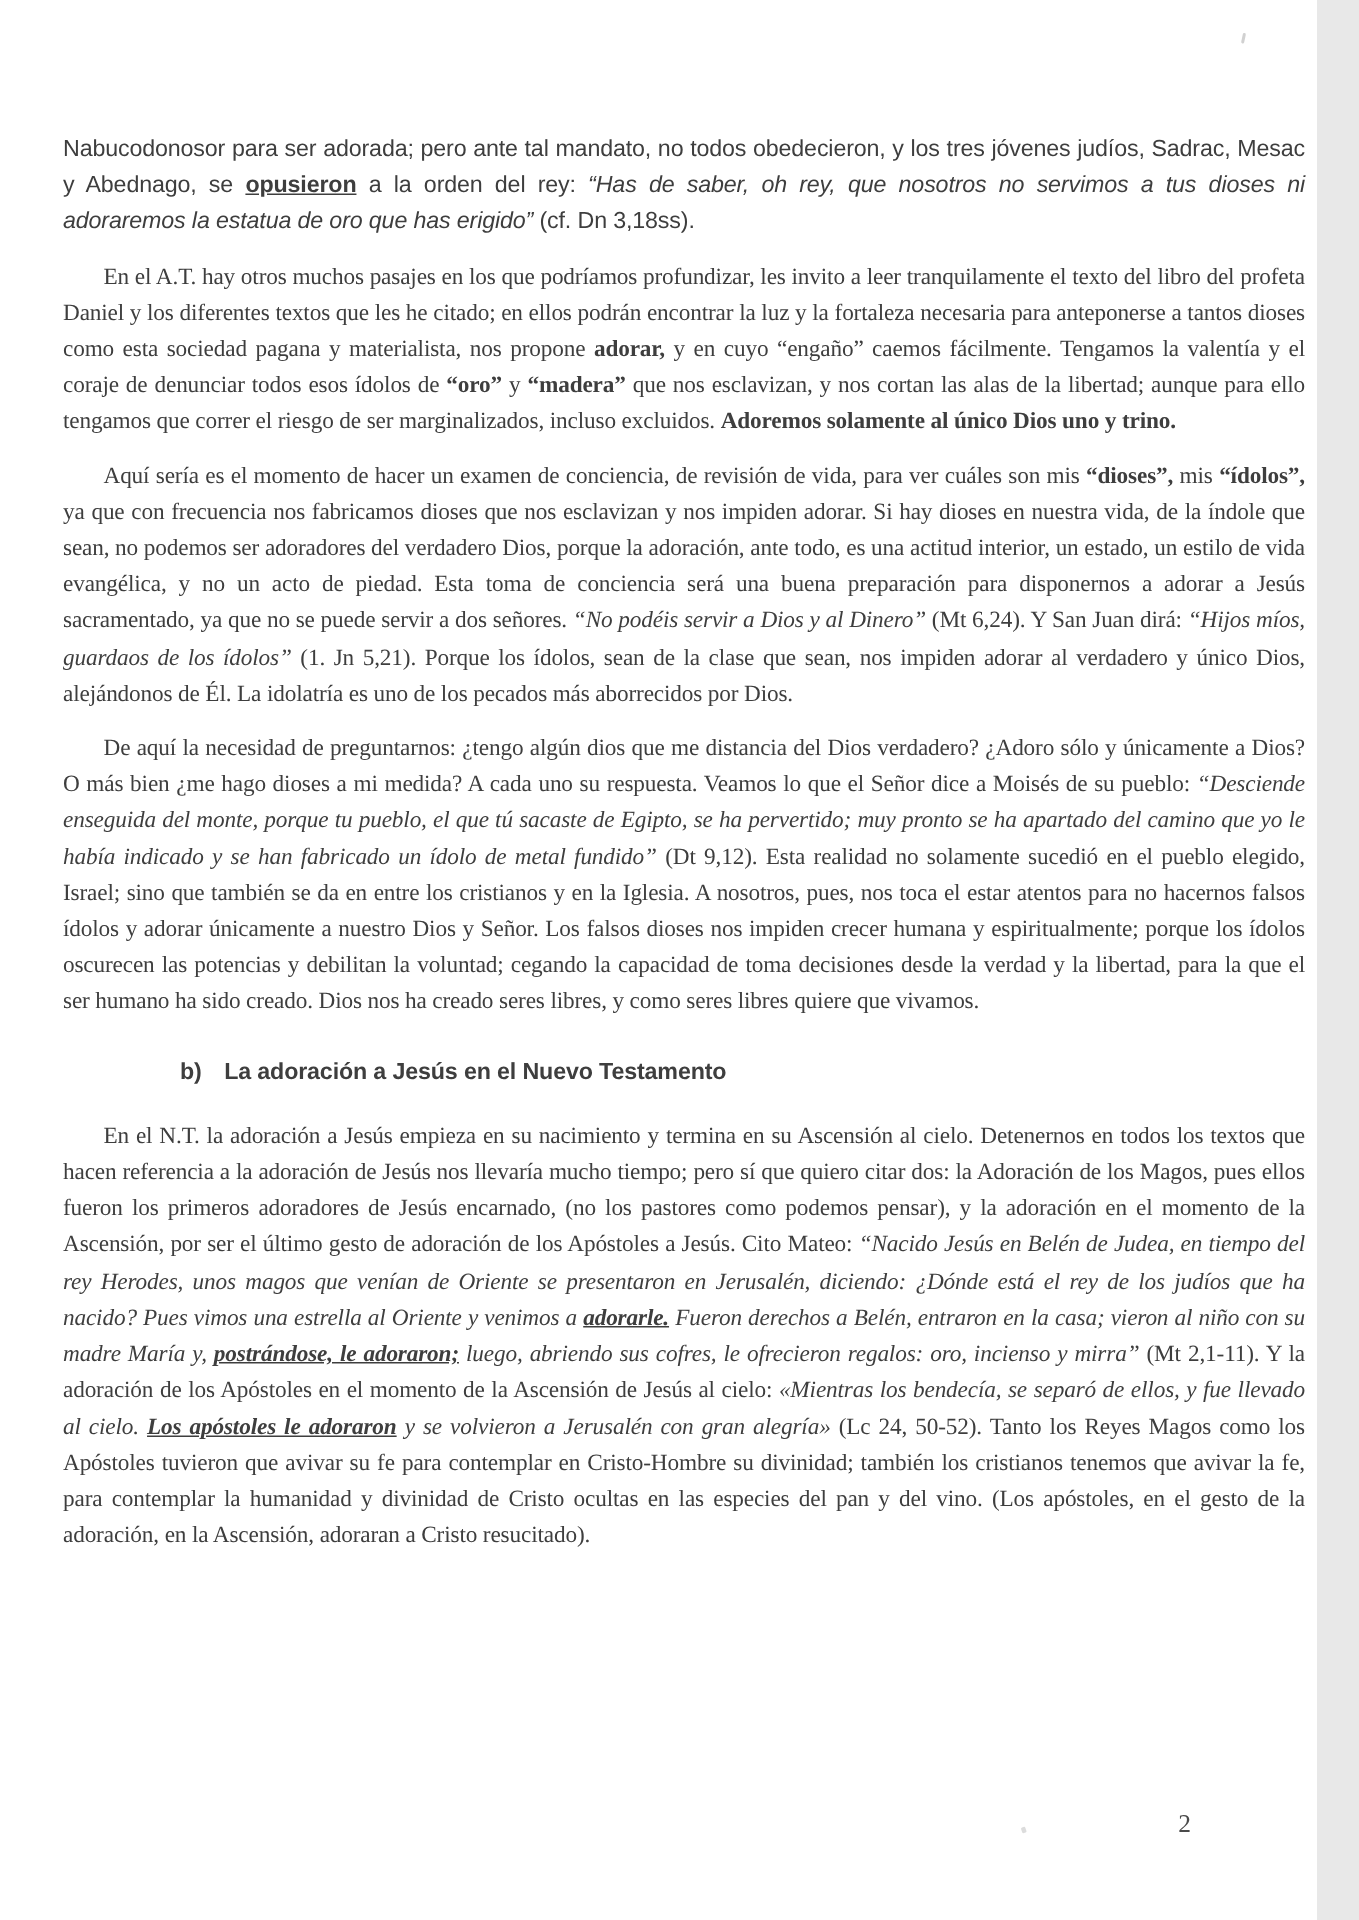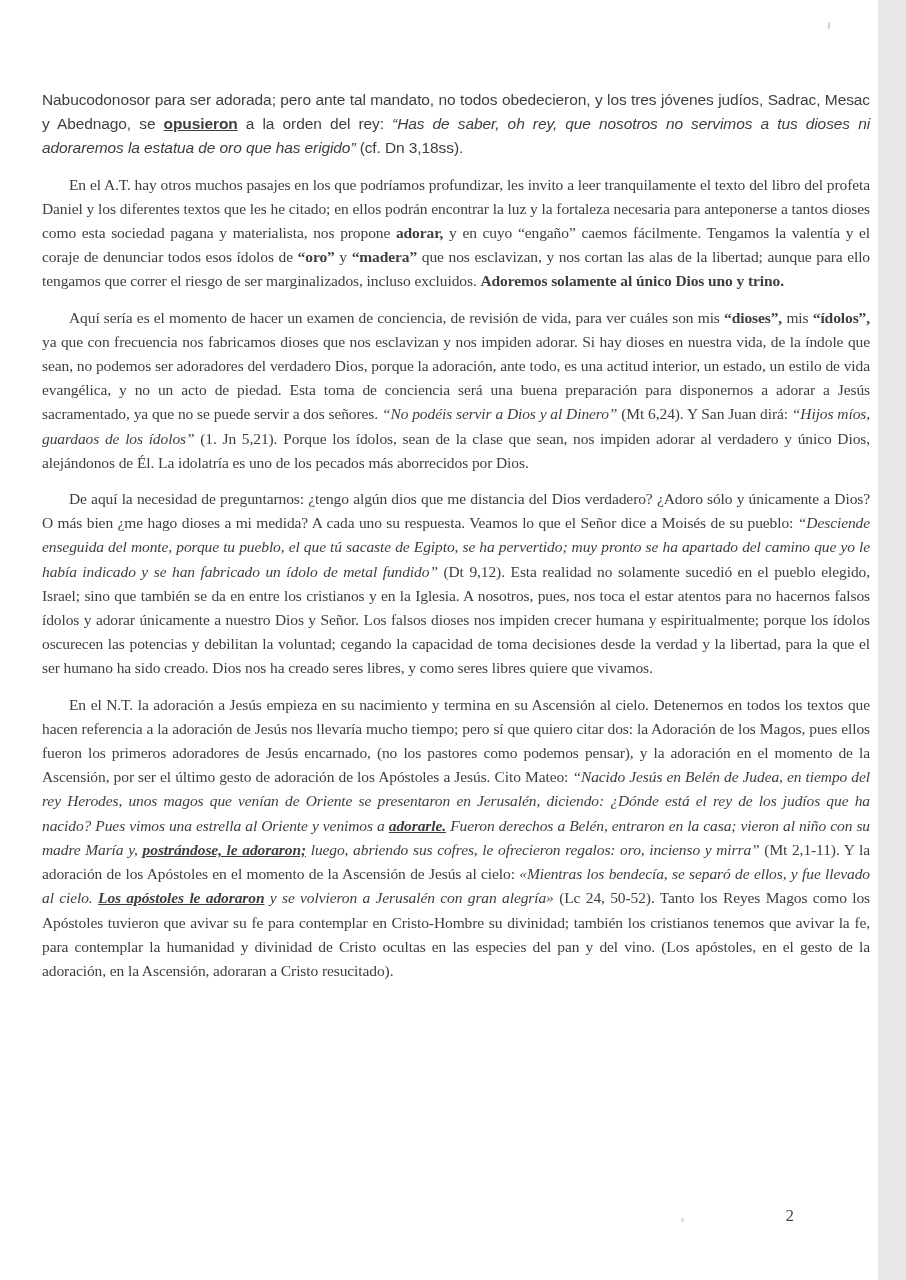--- a/index.html
+++ b/index.html
@@ -50,19 +50,20 @@
 </style>
 </head>
 <body>
 
 <div class="page">
   <div class="content">
       <p class="para"><span class="">Nabucodonosor para ser adorada; pero ante tal mandato, no todos obedecieron, y los tres jóvenes judíos, Sadrac, Mesac y Abednago, se </span><span class="b u">opusieron</span><span class=""> a la orden del rey: </span><span class="i">“Has de saber, oh rey, que nosotros no servimos a tus dioses ni adoraremos la estatua de oro que has erigido”</span><span class=""> (cf. Dn 3,18ss).</span></p>
       <p class="para indent"><span class="">En el A.T. hay otros muchos pasajes en los que podríamos profundizar, les invito a leer tranquilamente el texto del libro del profeta Daniel y los diferentes textos que les he citado; en ellos podrán encontrar la luz y la fortaleza necesaria para anteponerse a tantos dioses como esta sociedad pagana y materialista, nos propone </span><span class="b">adorar,</span><span class=""> y en cuyo “engaño” caemos fácilmente. Tengamos la valentía y el coraje de denunciar todos esos ídolos de </span><span class="b">“oro”</span><span class=""> y </span><span class="b">“madera”</span><span class=""> que nos esclavizan, y nos cortan las alas de la libertad; aunque para ello tengamos que correr el riesgo de ser marginalizados, incluso excluidos. </span><span class="b">Adoremos solamente al único Dios uno y trino.</span></p>
       <p class="para indent"><span class="">Aquí sería es el momento de hacer un examen de conciencia, de revisión de vida, para ver cuáles son mis </span><span class="b">“dioses”,</span><span class=""> mis </span><span class="b">“ídolos”,</span><span class=""> ya que con frecuencia nos fabricamos dioses que nos esclavizan y nos impiden adorar. Si hay dioses en nuestra vida, de la índole que sean, no podemos ser adoradores del verdadero Dios, porque la adoración, ante todo, es una actitud interior, un estado, un estilo de vida evangélica, y no un acto de piedad. Esta toma de conciencia será una buena preparación para disponernos a adorar a Jesús sacramentado, ya que no se puede servir a dos señores. </span><span class="i">“No podéis servir a Dios y al Dinero”</span><span class=""> (Mt 6,24). Y San Juan dirá: </span><span class="i">“Hijos míos, guardaos de los ídolos”</span><span class=""> (1. Jn 5,21). Porque los ídolos, sean de la clase que sean, nos impiden adorar al verdadero y único Dios, alejándonos de Él. La idolatría es uno de los pecados más aborrecidos por Dios.</span></p>
       <p class="para indent"><span class="">De aquí la necesidad de preguntarnos: ¿tengo algún dios que me distancia del Dios verdadero? ¿Adoro sólo y únicamente a Dios? O más bien ¿me hago dioses a mi medida? A cada uno su respuesta. Veamos lo que el Señor dice a Moisés de su pueblo: </span><span class="i">“Desciende enseguida del monte, porque tu pueblo, el que tú sacaste de Egipto, se ha pervertido; muy pronto se ha apartado del camino que yo le había indicado y se han fabricado un ídolo de metal fundido”</span><span class=""> (Dt 9,12). Esta realidad no solamente sucedió en el pueblo elegido, Israel; sino que también se da en entre los cristianos y en la Iglesia. A nosotros, pues, nos toca el estar atentos para no hacernos falsos ídolos y adorar únicamente a nuestro Dios y Señor. Los falsos dioses nos impiden crecer humana y espiritualmente; porque los ídolos oscurecen las potencias y debilitan la voluntad; cegando la capacidad de toma decisiones desde la verdad y la libertad, para la que el ser humano ha sido creado. Dios nos ha creado seres libres, y como seres libres quiere que vivamos.</span></p>
+      <p class="para heading"><span class="label b">b)</span><span class="b">La adoración a Jesús en el Nuevo Testamento</span></p>
       <p class="para indent"><span class="">En el N.T. la adoración a Jesús empieza en su nacimiento y termina en su Ascensión al cielo. Detenernos en todos los textos que hacen referencia a la adoración de Jesús nos llevaría mucho tiempo; pero sí que quiero citar dos: la Adoración de los Magos, pues ellos fueron los primeros adoradores de Jesús encarnado, (no los pastores como podemos pensar), y la adoración en el momento de la Ascensión, por ser el último gesto de adoración de los Apóstoles a Jesús. Cito Mateo: </span><span class="i">“Nacido Jesús en Belén de Judea, en tiempo del rey Herodes, unos magos que venían de Oriente se presentaron en Jerusalén, diciendo: ¿Dónde está el rey de los judíos que ha nacido? Pues vimos una estrella al Oriente y venimos a </span><span class="b i u">adorarle.</span><span class="i"> Fueron derechos a Belén, entraron en la casa; vieron al niño con su madre María y, </span><span class="b i u">postrándose, le adoraron;</span><span class="i"> luego, abriendo sus cofres, le ofrecieron regalos: oro, incienso y mirra”</span><span class=""> (Mt 2,1-11). Y la adoración de los Apóstoles en el momento de la Ascensión de Jesús al cielo: </span><span class="i">«Mientras los bendecía, se separó de ellos, y fue llevado al cielo. </span><span class="b i u">Los apóstoles le adoraron</span><span class="i"> y se volvieron a Jerusalén con gran alegría»</span><span class=""> (Lc 24, 50-52). Tanto los Reyes Magos como los Apóstoles tuvieron que avivar su fe para contemplar en Cristo-Hombre su divinidad; también los cristianos tenemos que avivar la fe, para contemplar la humanidad y divinidad de Cristo ocultas en las especies del pan y del vino. (Los apóstoles, en el gesto de la adoración, en la Ascensión, adoraran a Cristo resucitado).</span></p>
     </div>
   <div class="page-number">2</div>
   <div class="artifact a1"></div>
   <div class="artifact a2"></div>
   <div class="artifact a3"></div>
 </div>
 
 </body></html>

